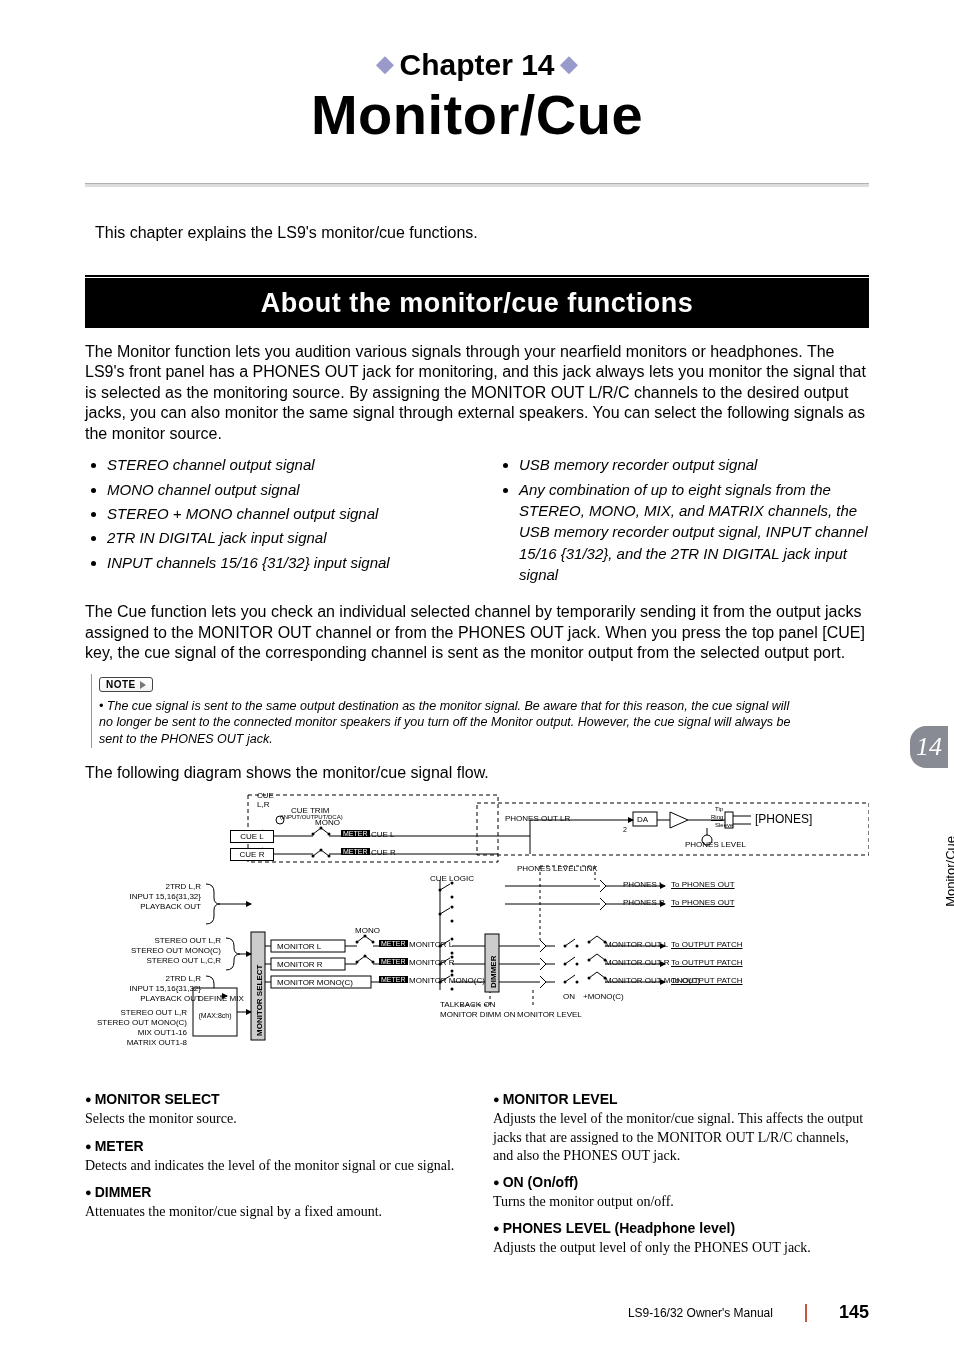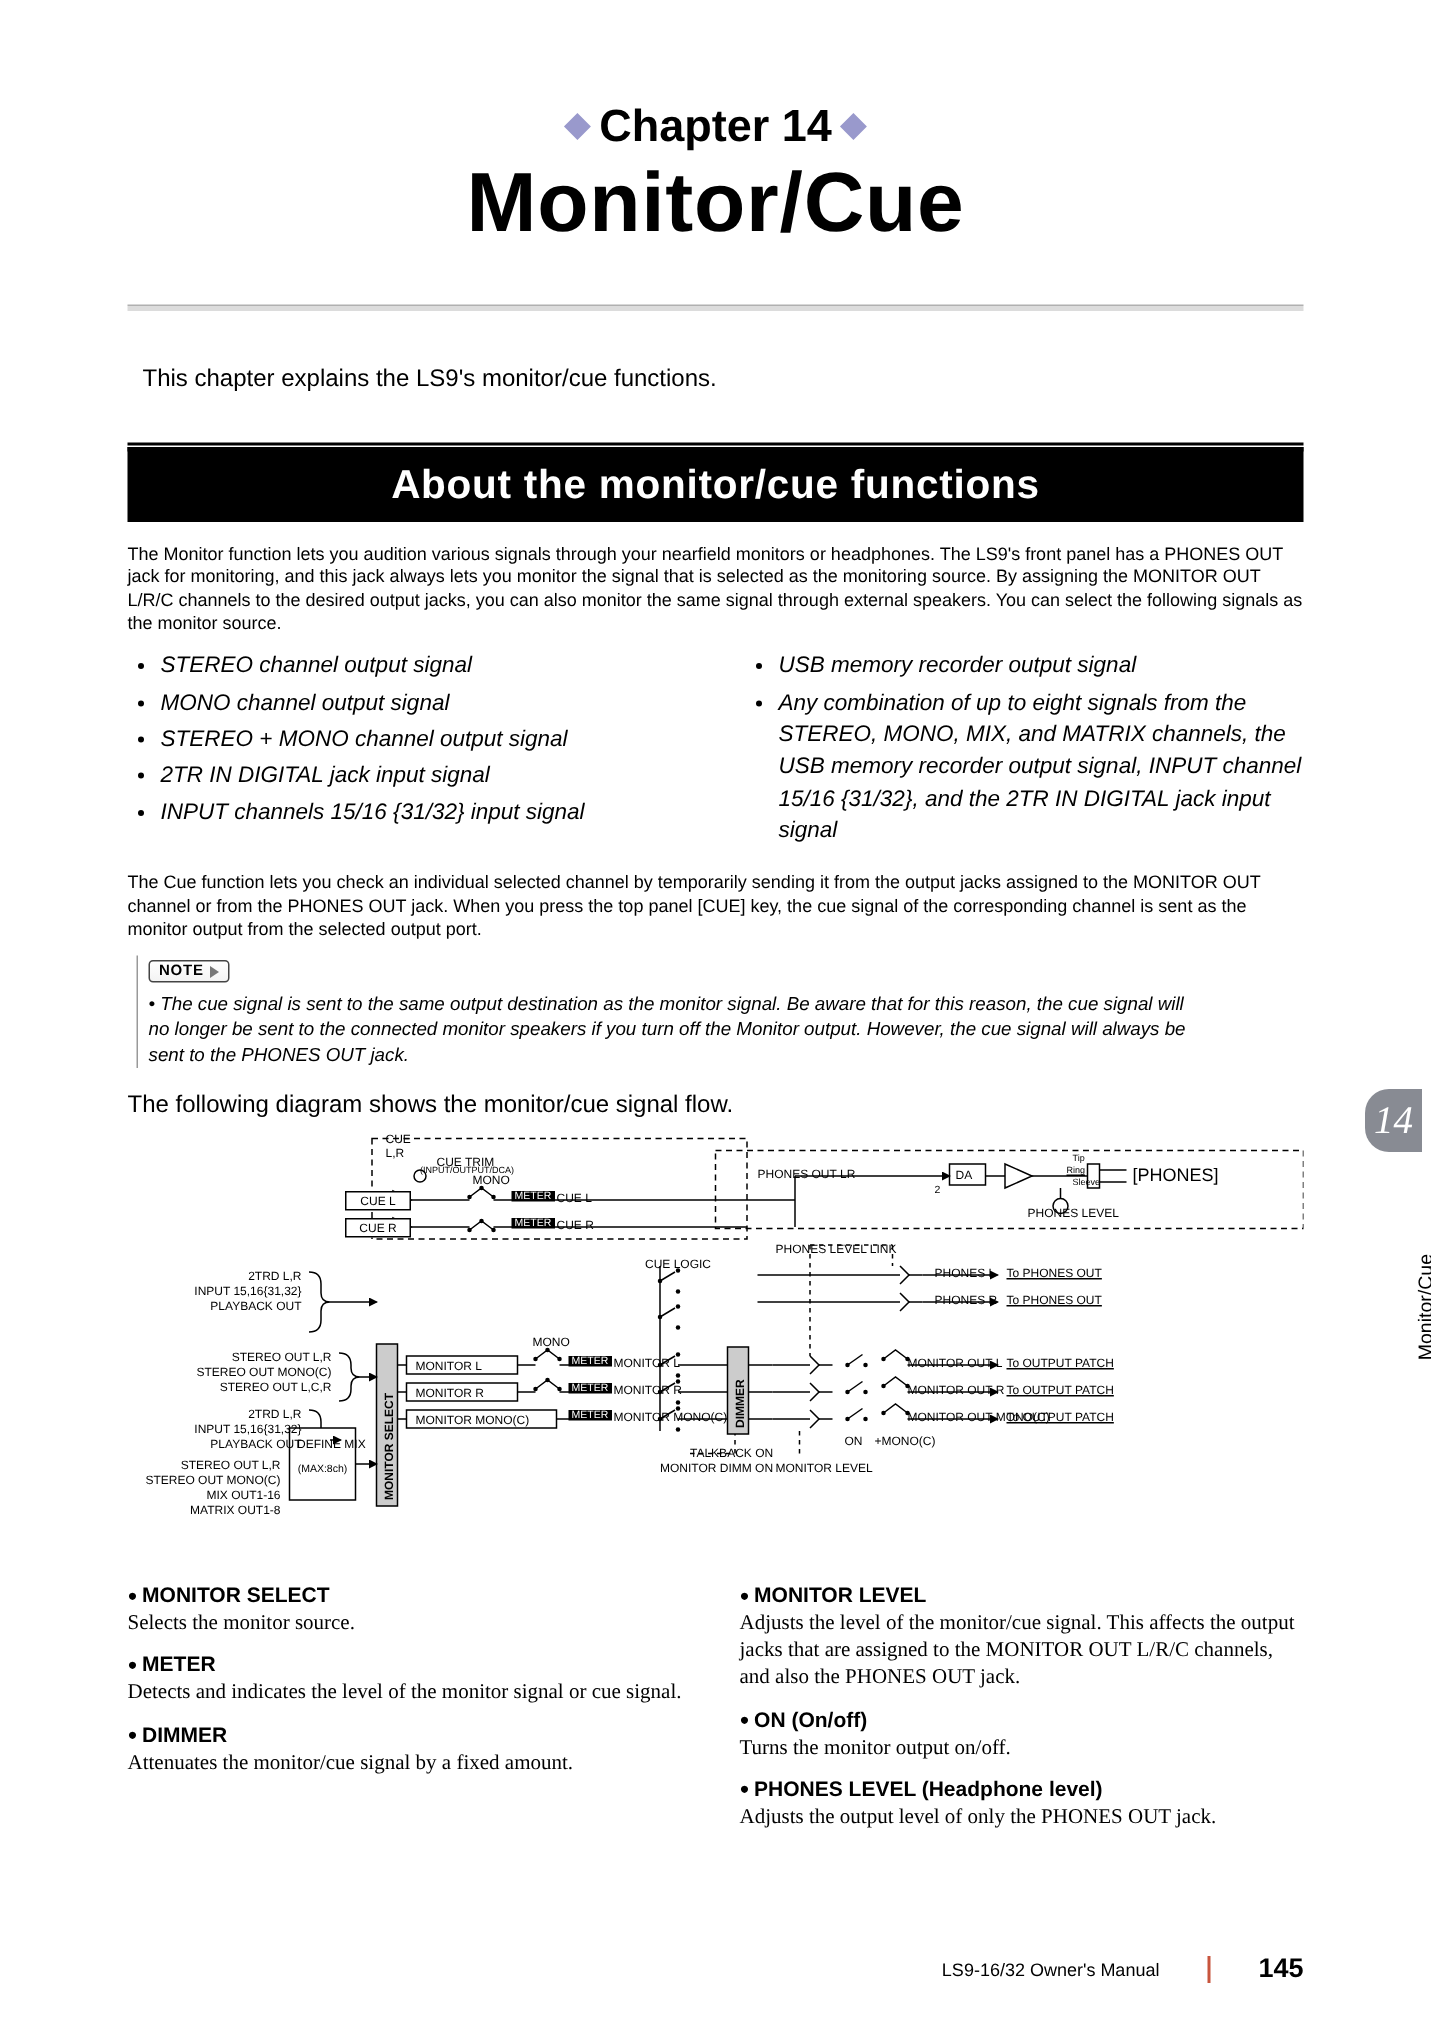--- a/index.html
+++ b/index.html
@@ -7,21 +7,21 @@
   body {
     width: 954px;
     height: 1351px;
     background: #ffffff;
     font-family: Helvetica, Arial, sans-serif;
     color: #000;
     position: relative;
     box-sizing: border-box;
   }
   .page {
-    padding: 60px 85px 0 85px;
+    padding: 40px 85px 0 85px;
     box-sizing: border-box;
     position: relative;
   }
   .chapter-line {
     text-align: center;
     font-size: 30px;
     font-weight: 800;
     color: #000;
     font-family: Arial, Helvetica, sans-serif;
     margin-top: 8px;
@@ -66,21 +66,21 @@
     letter-spacing: 0.5px;
   }
   .section-bar::before{
     content:"";
     position:absolute;
     left:0; right:0; top:-6px;
     height:2px;
     background:#000;
   }
   .body-text {
-    font-size: 12px;
+    font-size: 16px;
     line-height: 1.28;
     margin-top: 14px;
   }
   .columns {
     display: flex;
     gap: 40px;
     margin-top: 10px;
     font-size: 15px;
     line-height: 1.42;
   }
@@ -485,21 +485,21 @@
     <span class="dlabel" style="left:192px;top:188px">MONITOR MONO(C)</span>
     <span class="dlabel" style="left:270px;top:136px">MONO</span>
     <span class="dlabel blockinv" style="left:294px;top:150px">METER</span>
       <span class="dlabel" style="left:324px;top:150px">MONITOR L</span>
     <span class="dlabel blockinv" style="left:294px;top:168px">METER</span>
       <span class="dlabel" style="left:324px;top:168px">MONITOR R</span>
     <span class="dlabel blockinv" style="left:294px;top:186px">METER</span>
       <span class="dlabel" style="left:324px;top:186px">MONITOR MONO(C)</span>
 
     <span class="dlabel" style="left:345px;top:84px">CUE LOGIC</span>
-    <span class="dlabel" style="left:375px;top:210px">TALKBACK ON</span>
+    <span class="dlabel" style="left:355px;top:210px">TALKBACK ON</span>
     <span class="dlabel" style="left:355px;top:220px">MONITOR DIMM ON</span>
     <span class="dlabel rot" style="left:404px;top:198px;font-weight:700">DIMMER</span>
     <span class="dlabel" style="left:432px;top:220px">MONITOR LEVEL</span>
     <span class="dlabel" style="left:478px;top:202px">ON</span>
     <span class="dlabel" style="left:498px;top:202px">+MONO(C)</span>
 
     <span class="dlabel" style="left:432px;top:74px;width:72px;text-align:center">PHONES LEVEL LINK</span>
     <span class="dlabel" style="left:538px;top:90px">PHONES L</span>
     <span class="dlabel" style="left:538px;top:108px">PHONES R</span>
     <span class="dlabel" style="left:586px;top:90px;text-decoration:underline">To PHONES OUT</span>

